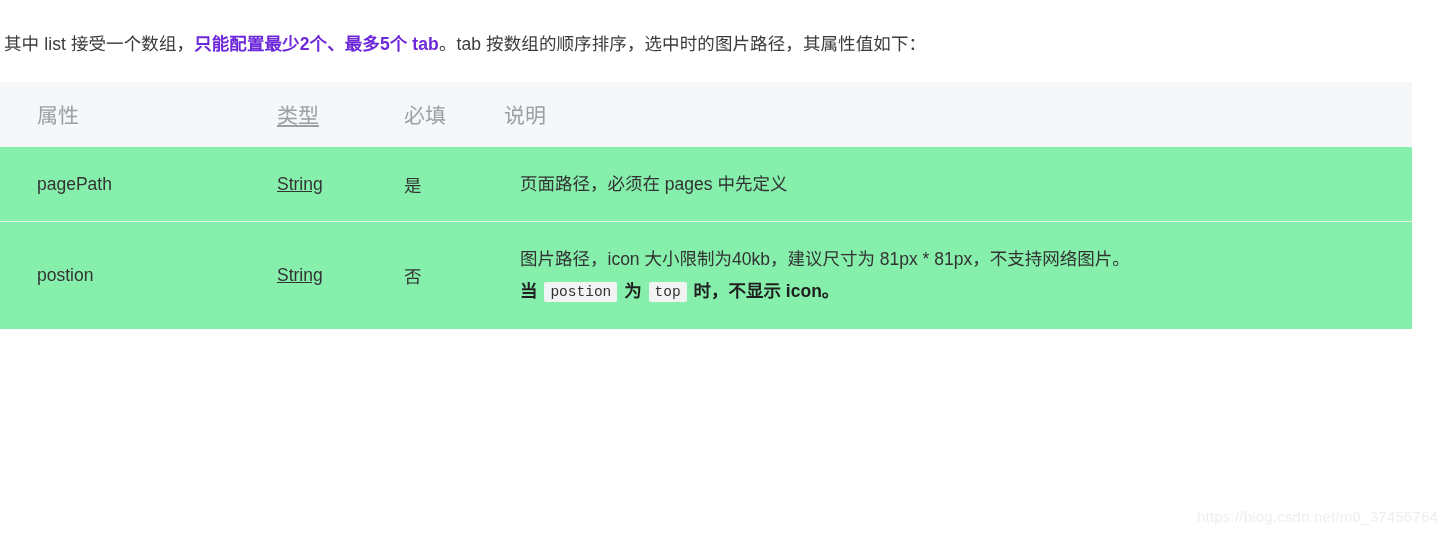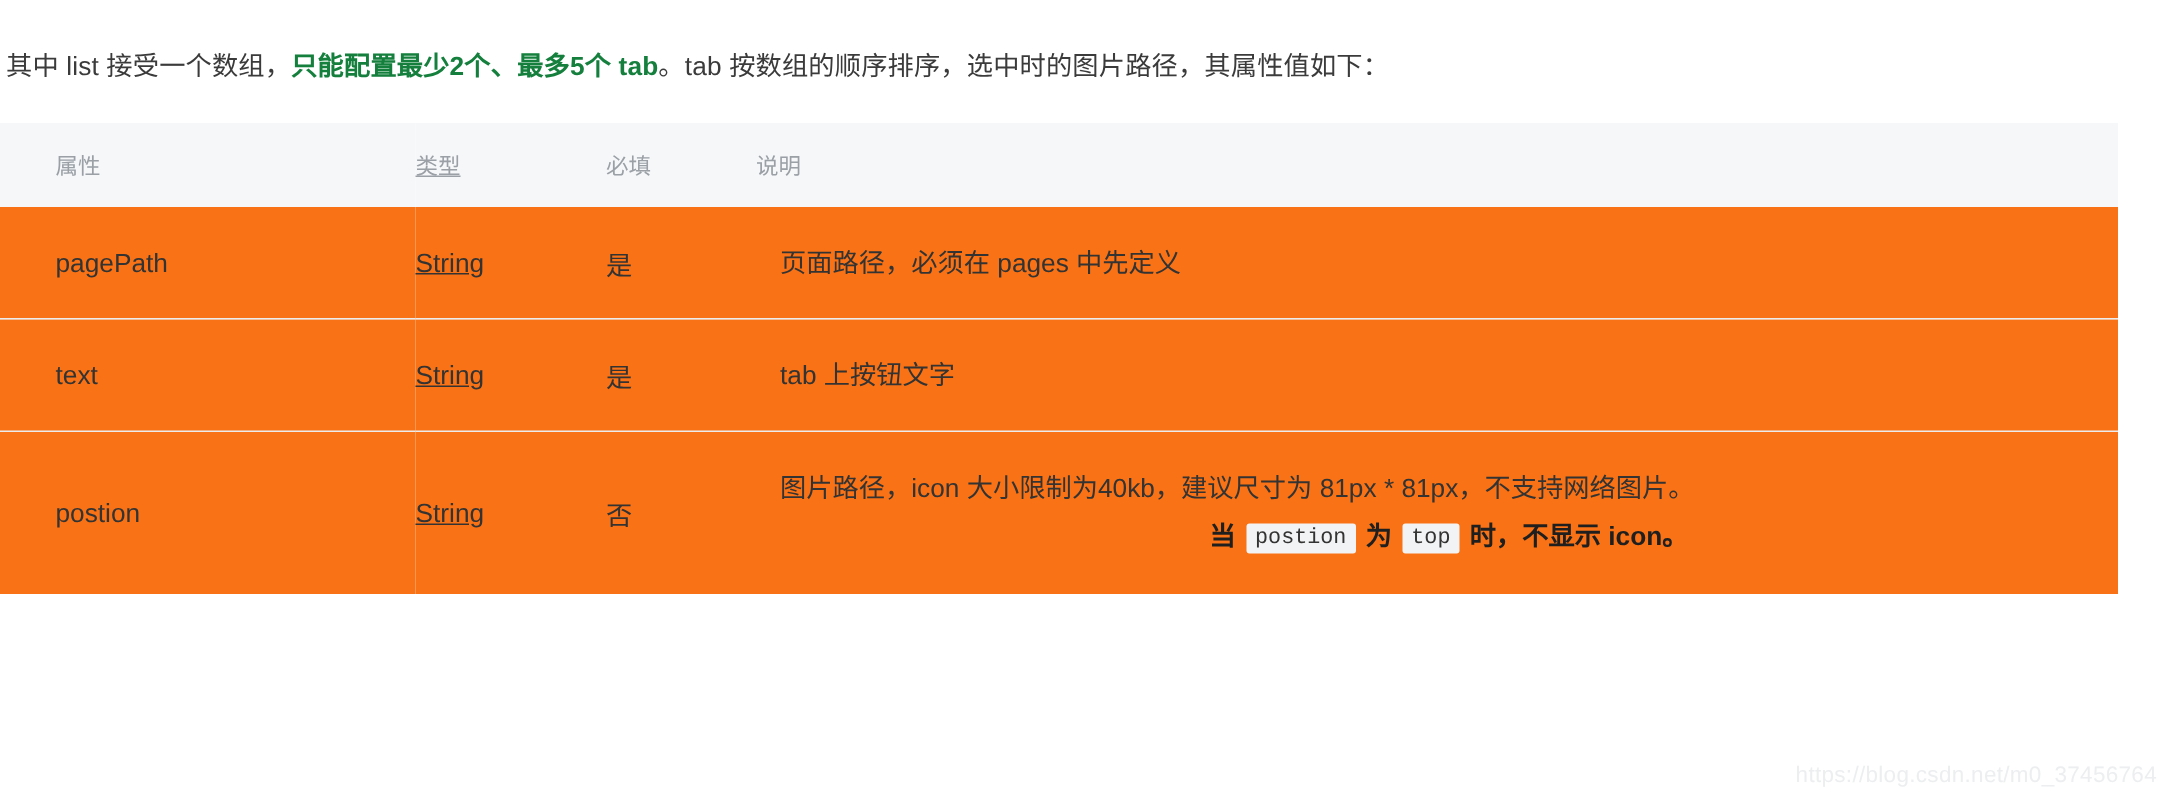--- a/index.html
+++ b/index.html
@@ -25,49 +25,49 @@
     top: 12px;
     width: 1430px;
     font-size: 17.5px;
     line-height: 28px;
     color: #3b3b3b;
     white-space: nowrap;
     letter-spacing: 0.1px;
   }
   .intro .strong {
     font-weight: bold;
-    color: #15803d;
+    color: #6d28d9;
   }
 
   
   .spec-table {
     position: absolute;
     left: 0px;
     top: 82px;
     width: 1412px;
     border-collapse: collapse;
     table-layout: fixed;
   }
   .spec-table thead th {
     background: #f6f7f9;
     color: #9aa0a6;
     font-weight: normal;
-    font-size: 15px;
+    font-size: 21px;
     text-align: left;
     padding: 17px 0 18px 0;
     border: none;
     vertical-align: middle;
   }
   .spec-table tbody td {
     border-top: 1px solid #ececec;
     padding: 22px 0 22px 0;
     font-size: 17.5px;
     color: #333333;
     vertical-align: middle;
-    background: #f97316;
+    background: #86efac;
   }
   .spec-table tbody tr:first-child td {
     border-top: none;
   }
 
   
   .col-attr   { width: 277px; padding-left: 37px !important; box-sizing: border-box; }
   .col-type   { width: 127px; padding-left: 0 !important; text-decoration: underline; }
   .col-req    { width: 100px; padding-left: 0 !important; }
   .col-desc   { width: 908px; padding-left: 0 !important; }
@@ -78,21 +78,20 @@
     white-space: nowrap;
     line-height: 30px;
     margin-left: 16px;
   }
   .desc-line + .desc-line {
     margin-top: 2px;
   }
   .desc-line.bold {
     font-weight: bold;
     color: #1f1f1f;
-    text-align: center;
   }
   code.inline-code {
     font-family: "Liberation Mono", "DejaVu Sans Mono", monospace;
     font-size: 14.5px;
     background: #f2f3f5;
     color: #333333;
     padding: 2px 6px;
     border-radius: 2px;
     font-weight: normal;
     margin: 0 2px;
@@ -128,28 +127,20 @@
   <tbody id="table-body">
       <tr>
         <td class="col-attr">pagePath</td>
         <td class="col-type">String</td>
         <td class="col-req">是</td>
         <td class="col-desc">
           <div class="desc-line"><span>页面路径，必须在 pages 中先定义</span></div>
         </td>
       </tr>
       <tr>
-        <td class="col-attr">text</td>
-        <td class="col-type">String</td>
-        <td class="col-req">是</td>
-        <td class="col-desc">
-          <div class="desc-line"><span>tab 上按钮文字</span></div>
-        </td>
-      </tr>
-      <tr>
         <td class="col-attr">postion</td>
         <td class="col-type">String</td>
         <td class="col-req">否</td>
         <td class="col-desc">
           <div class="desc-line"><span>图片路径，icon 大小限制为40kb，建议尺寸为 81px * 81px，不支持网络图片。</span></div>
           <div class="desc-line bold"><span>当 </span><code class="inline-code">postion</code><span> 为 </span><code class="inline-code">top</code><span> 时，不显示 icon。</span></div>
         </td>
       </tr>
     </tbody>
 </table>

